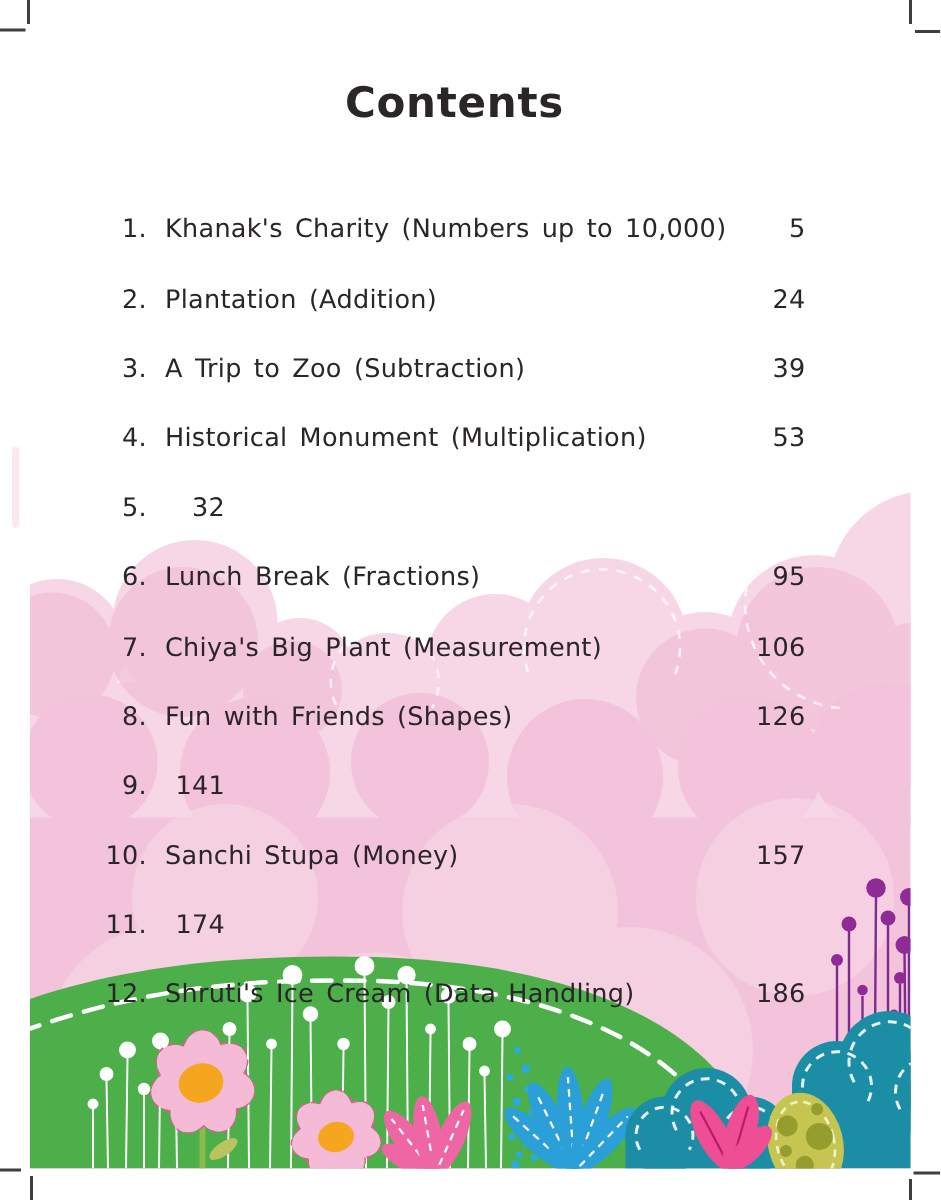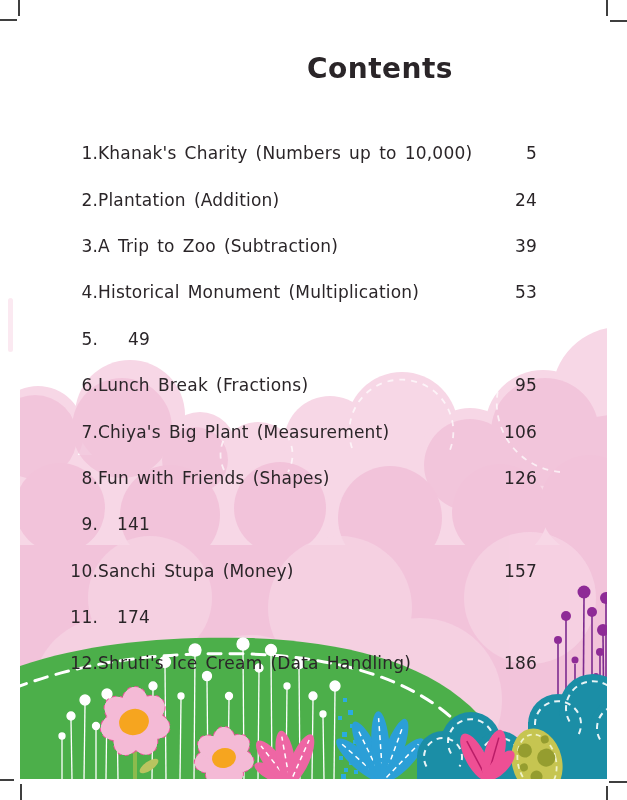--- a/index.html
+++ b/index.html
@@ -9,29 +9,29 @@
   }
   
   .crop{position:absolute;background:#3f3f3f;}
   
   .bleed{position:absolute;left:8px;top:298px;width:5px;height:54px;
          background:var(--cloud-light,#f7d7e6);opacity:.55;border-radius:3px;}
   
   .art{position:absolute;left:0;top:0;}
   
   .title{
-    position:absolute;left:153px;top:52px;width:300px;text-align:right;
+    position:absolute;left:153px;top:52px;width:300px;text-align:center;
     font-size:28px;font-weight:bold;color:var(--text,#2a2528);letter-spacing:.5px;
   }
   
   .toc{position:absolute;left:60px;top:130px;width:477px;}
   .toc-row{display:flex;align-items:center;height:46.4px;
            font-size:17px;color:var(--text,#2a2528);letter-spacing:.2px;word-spacing:2.5px;}
   .toc-num{width:38px;text-align:right;flex:none;}
-  .toc-title{flex:1;text-align:left;white-space:nowrap;overflow:hidden;}
+  .toc-title{flex:1;margin-left:12px;text-align:left;white-space:nowrap;overflow:hidden;}
   .toc-page{width:52px;text-align:right;flex:none;}
 </style>
 </head>
 <body>
 
 <div class="page">
 
   <div class="crop" style="left:18px;top:0;width:2px;height:16px;"></div>
   <div class="crop" style="left:0;top:19px;width:17px;height:2px;"></div>
   <div class="crop" style="left:606px;top:0;width:2px;height:16px;"></div>
@@ -355,21 +355,21 @@
     </div>
 
     <div class="toc-row">
       <span class="toc-num">4.</span>
       <span class="toc-title">Historical Monument (Multiplication)</span>
       <span class="toc-page">53</span>
     </div>
 
     <div class="toc-row">
       <span class="toc-num">5.</span>
-      <span class="toc-page">49</span>
+      <span class="toc-page">32</span>
     </div>
 
     <div class="toc-row">
       <span class="toc-num">6.</span>
       <span class="toc-title">Lunch Break (Fractions)</span>
       <span class="toc-page">95</span>
     </div>
 
     <div class="toc-row">
       <span class="toc-num">7.</span>

